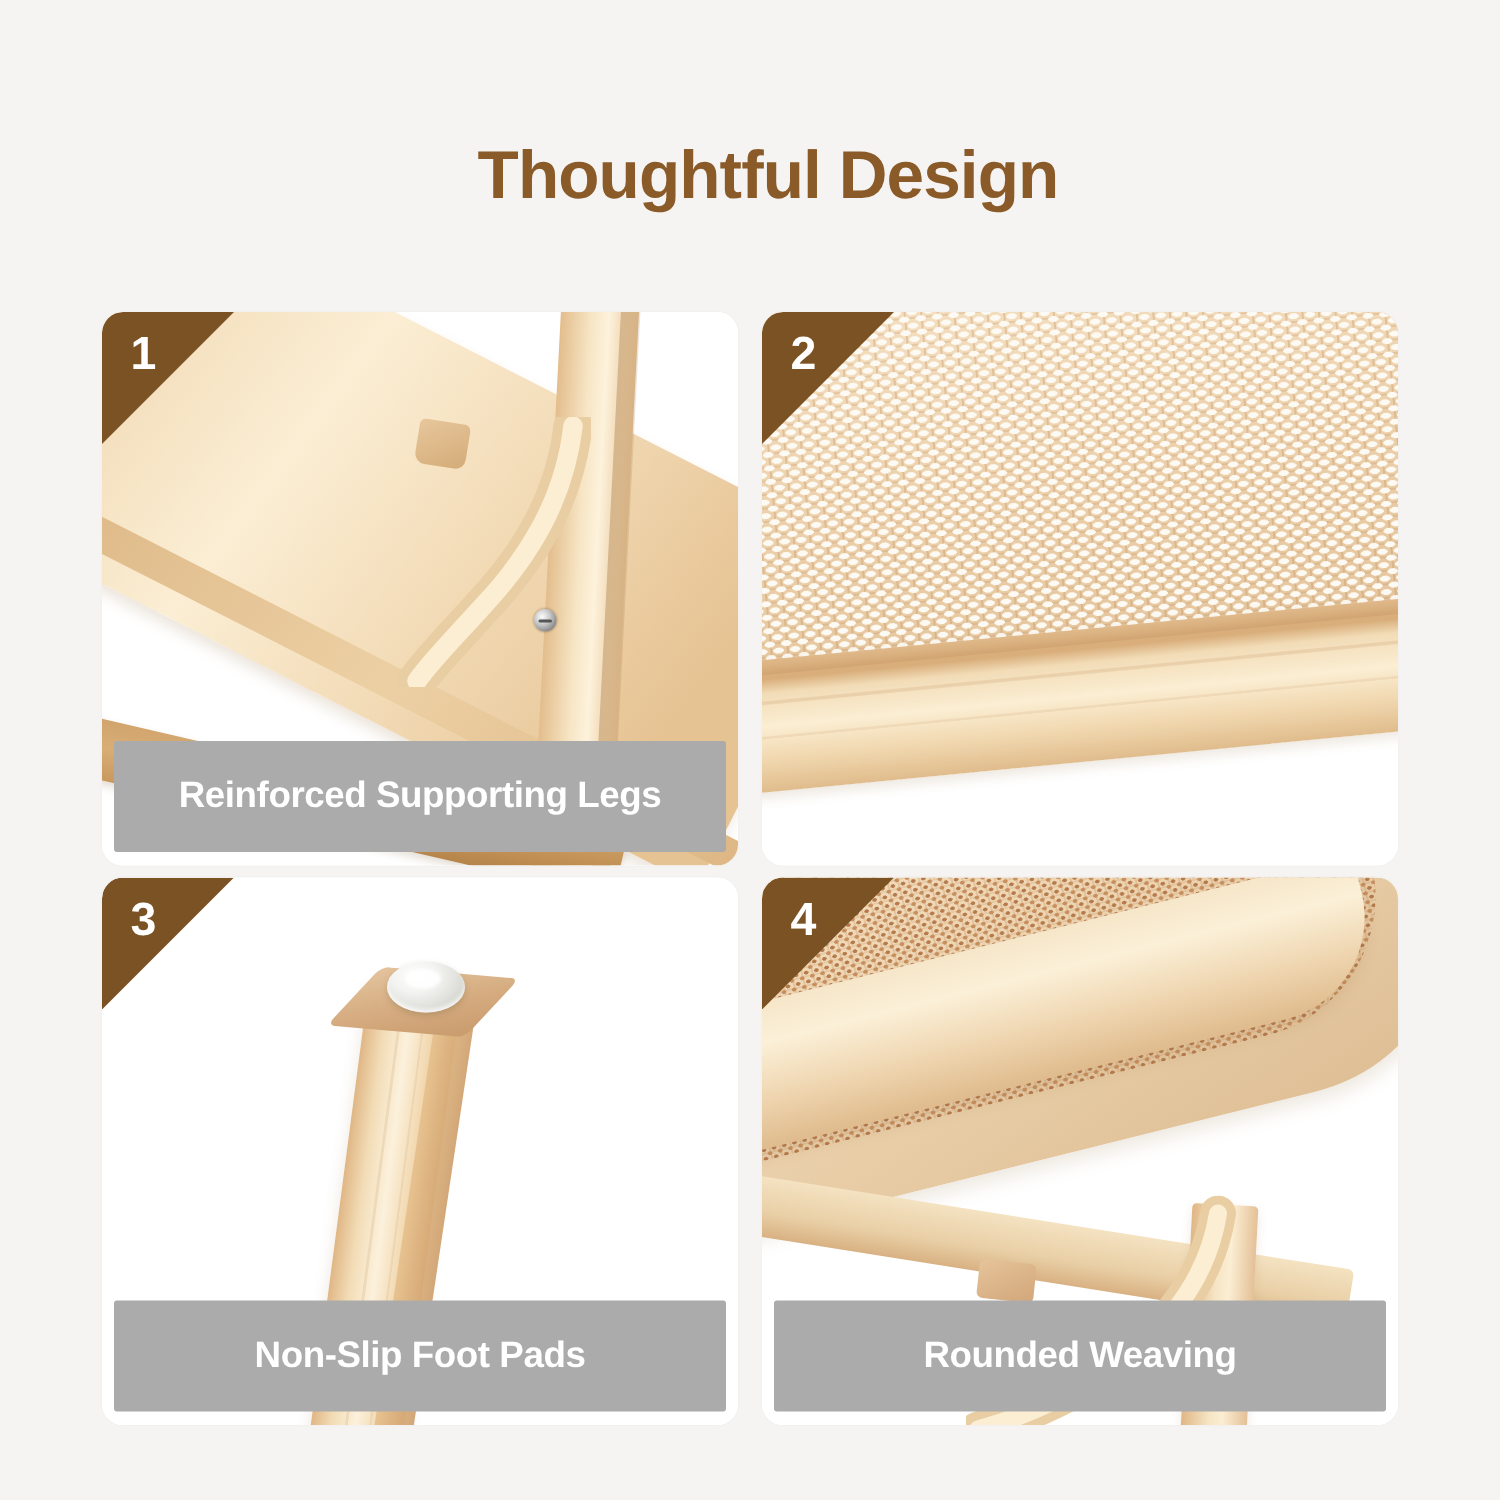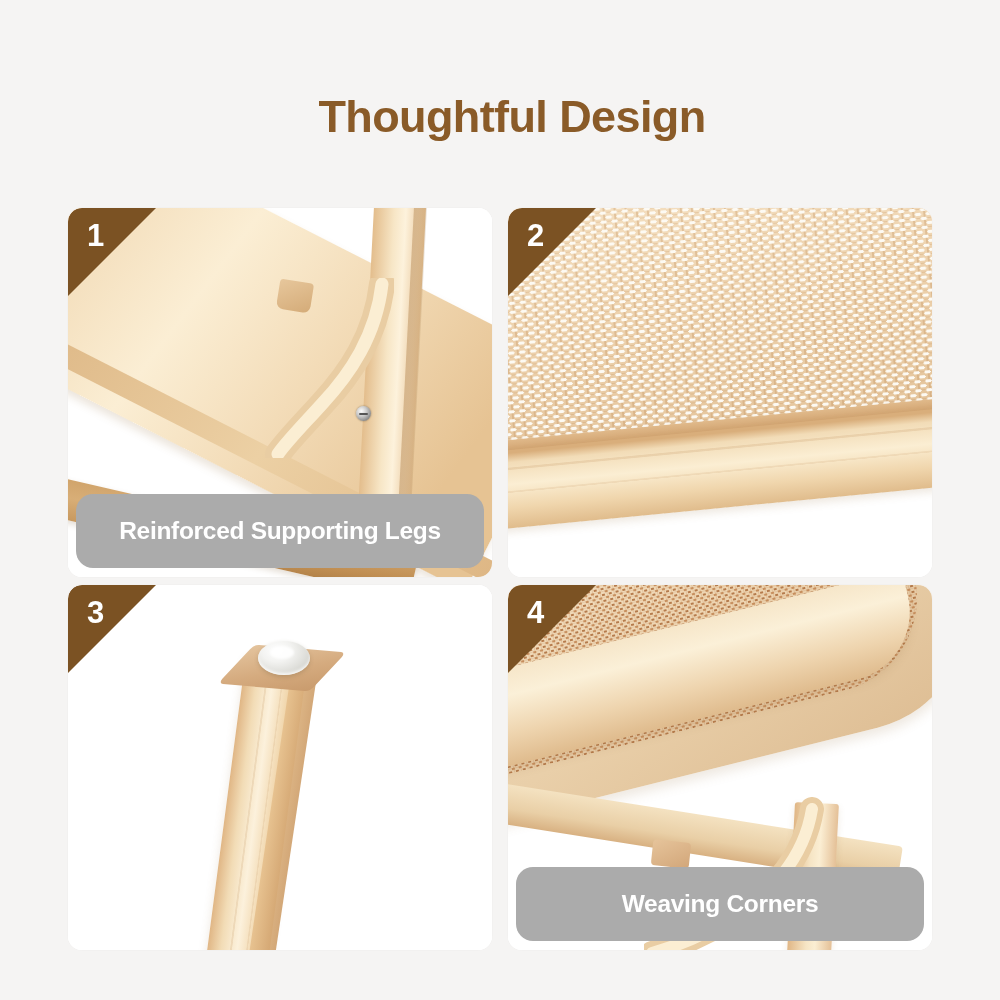--- a/index.html
+++ b/index.html
@@ -82,21 +82,21 @@
     line-height:1;
     z-index:7;
   }
 
   
   .caption {
     position:absolute;
     left:8px; right:8px; bottom:9px;
     height:74px;
     background:#ababab;
-    border-radius:17px;
+    border-radius:2px;
     display:flex;
     align-items:center;
     justify-content:center;
     z-index:5;
   }
   .caption-text {
     color:#ffffff;
     font-size:24.5px;
     font-weight:bold;
     letter-spacing:-0.3px;
@@ -418,20 +418,23 @@
       <div class="c3-leg"></div>
       <div class="c3-leg-grain"></div>
       <div class="c3-leg-side"></div>
       <div class="c3-top"></div>
       <div class="c3-pad"></div>
     </div>
     <div class="badge">
       <div class="tri"></div>
       <div class="num">3</div>
     </div>
+    <div class="caption">
+      <span class="caption-text">Non-Slip Foot Pads</span>
+    </div>
   </div>
 
   <div class="card">
     <div class="photo">
       <div class="c4-bg"></div>
       <div class="c4-seat"></div>
       <div class="c4-weave"></div>
       <div class="c4-frame"></div>
       <div class="c4-rail"></div>
       <div class="c4-legA"></div>
@@ -439,17 +442,17 @@
       <svg class="c4-curve" viewBox="0 0 180 160">
         <path d="M168 12 C 160 62, 126 98, 86 122 C 58 139, 30 150, 8 156" stroke="#e9cda3" stroke-width="24" fill="none" stroke-linecap="round"></path>
         <path d="M168 12 C 160 62, 126 98, 86 122 C 58 139, 30 150, 8 156" stroke="#fbeed3" stroke-width="12" fill="none" stroke-linecap="round"></path>
       </svg>
     </div>
     <div class="badge">
       <div class="tri"></div>
       <div class="num">4</div>
     </div>
     <div class="caption">
-      <span class="caption-text">Weaving Corners</span>
+      <span class="caption-text">Rounded Weaving</span>
     </div>
   </div>
 
 </div>
 
 </body></html>

